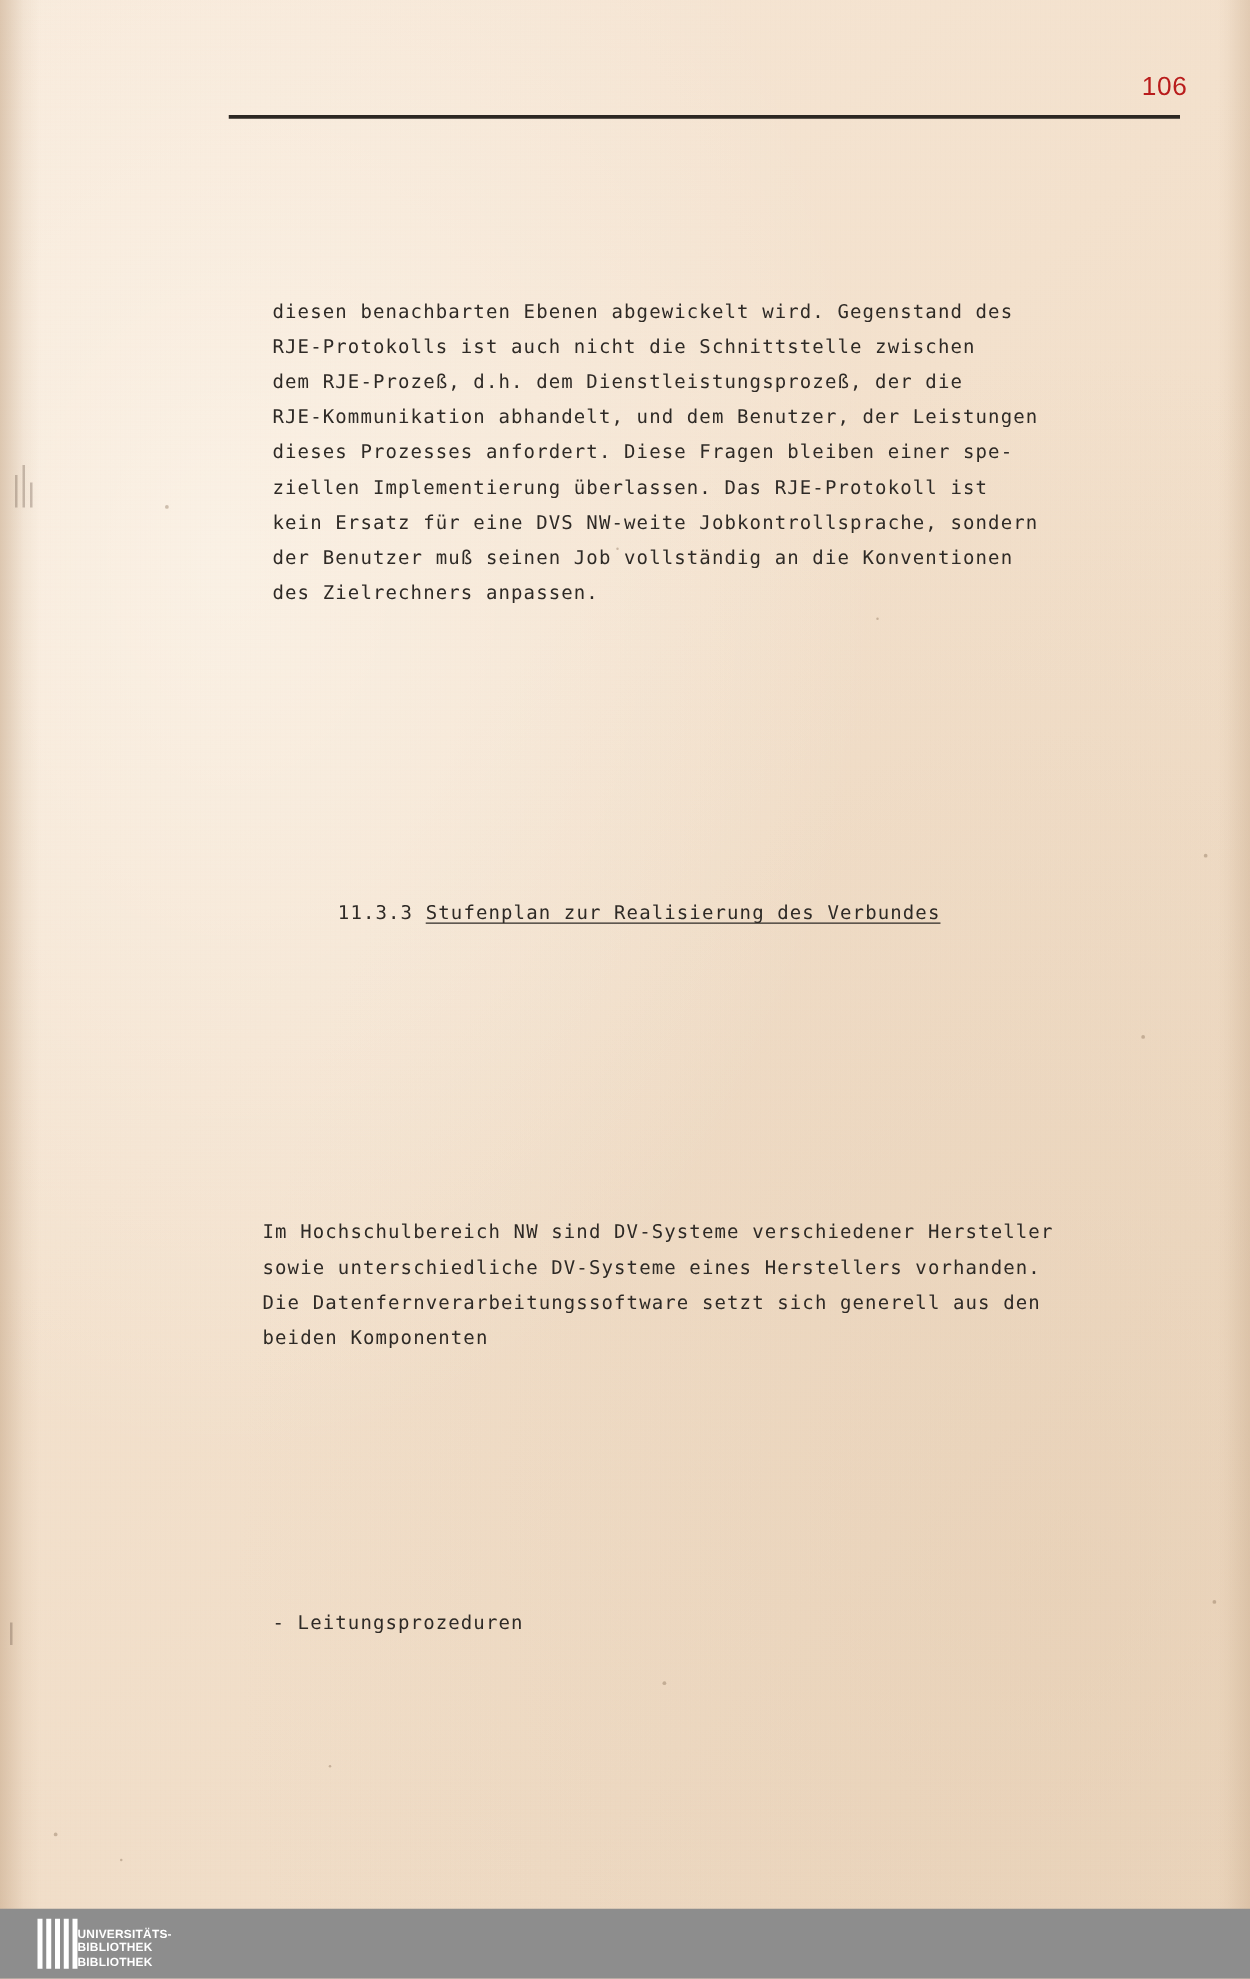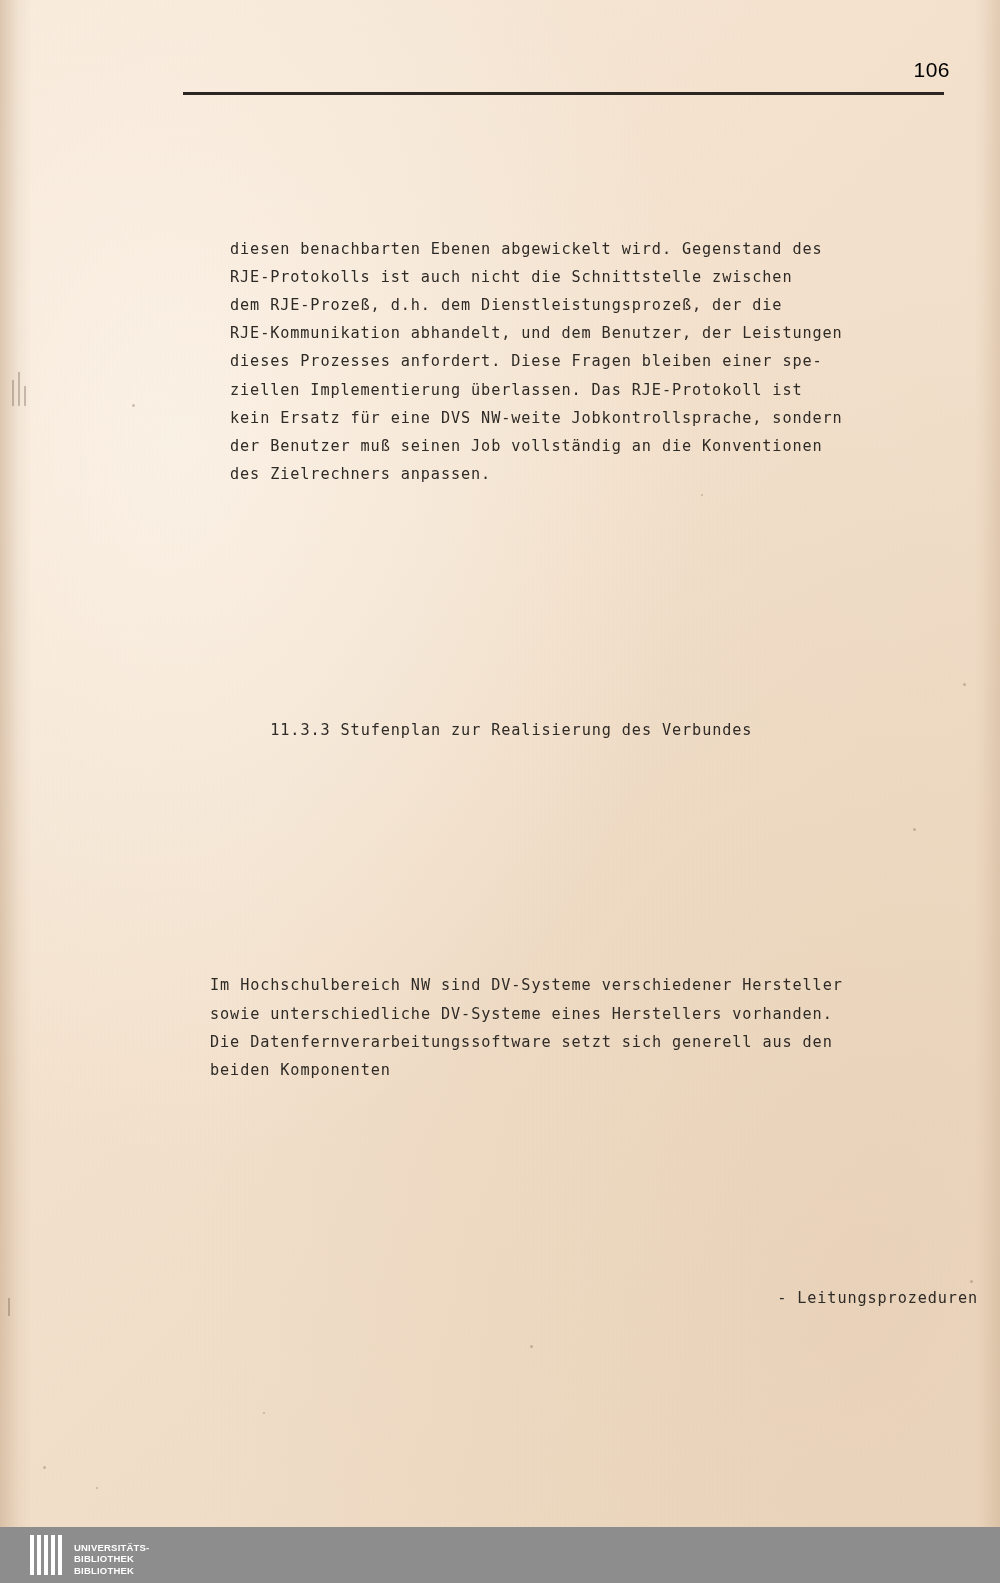--- a/index.html
+++ b/index.html
@@ -62,21 +62,21 @@
     position: absolute;
     inset: 0;
   }
 
   .page-number {
     position: absolute;
     right: 50px;
     top: 58px;
     font-family: "Liberation Sans", sans-serif;
     font-size: 21px;
-    color: #000000;
+    color: #b91c1c;
     letter-spacing: 0.5px;
   }
 
   .rule {
     position: absolute;
     left: 183px;
     right: 56px;
     top: 92px;
     height: 3px;
     background: #2c2722;
@@ -87,35 +87,36 @@
     left: 218px;
     top: 150px;
     width: 760px;
     font-size: 15.2px;
     line-height: 28.2px;
     color: #2e2a26;
     letter-spacing: 0.9px;
     white-space: pre-wrap;
   }
 
-  .para { margin: 0 0 0 12px; }
+  .para { margin: 0 0 0 0; }
   .gap-md { height: 30px; }
 
   .section-head {
     letter-spacing: 0.9px;
   }
   .section-head .num { }
   .section-head .title {
+    text-decoration: underline;
     text-underline-offset: 3px;
     text-align: right;
   }
 
   .blk { white-space: pre-wrap; }
 
-  .list-line { white-space: pre-wrap; text-align: right; }
+  .list-line { white-space: pre-wrap; }
 
   
   .footer-bar {
     position: absolute;
     left: 0;
     bottom: 0;
     width: 1000px;
     height: 56px;
     background: #8d8d8d;
   }
@@ -137,21 +138,20 @@
   .lib-name {
     position: absolute;
     left: 62px;
     bottom: 7px;
     font-family: "Liberation Sans", sans-serif;
     font-size: 9.5px;
     line-height: 11.5px;
     color: #ffffff;
     letter-spacing: 0.2px;
     font-weight: bold;
-    margin-left: 12px;
   }
   .tick {
     position: absolute;
     background: rgba(90,70,55,0.30);
   }
 </style>
 </head>
 <body>
 
 <div class="page-bg"></div>

